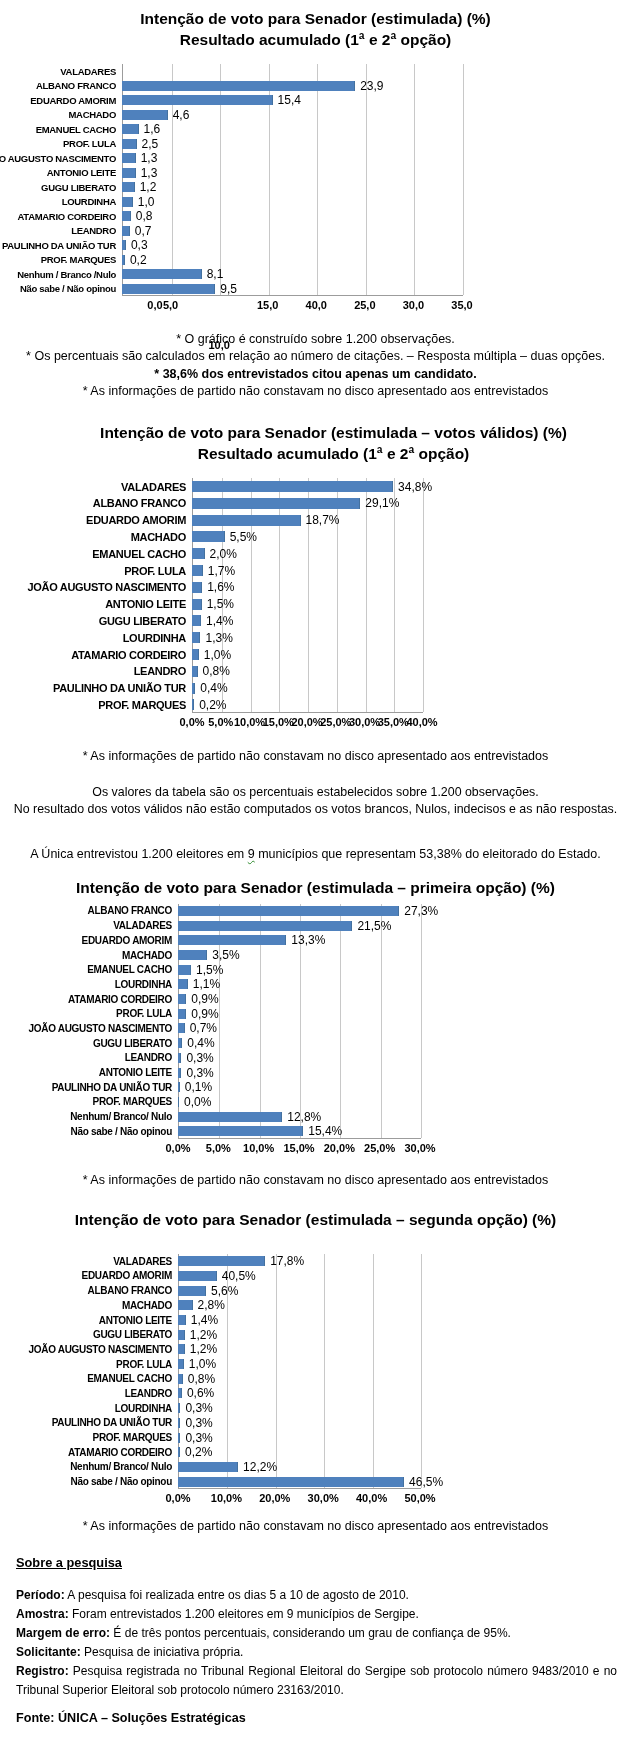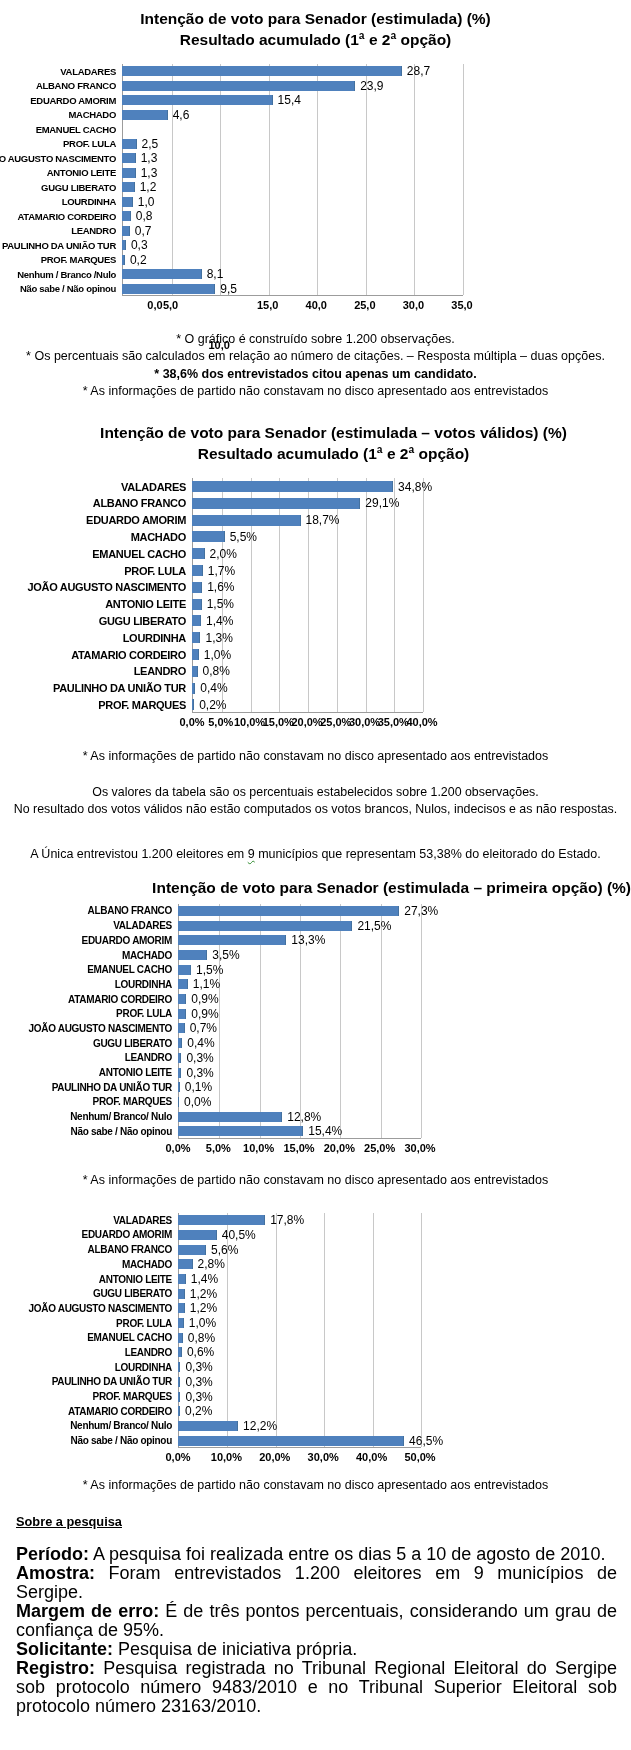--- a/index.html
+++ b/index.html
@@ -52,41 +52,41 @@
 
   
   [data-chart="0"]{--labelw:122px;--trackw:340px;--rowh:14.5px;--barh:10px;--catfs:9.5px;}
   [data-chart="1"]{--labelw:192px;--trackw:230px;--rowh:16.8px;--barh:11px;--catfs:11px;}
   [data-chart="2"]{--labelw:178px;--trackw:242px;--rowh:14.7px;--barh:10px;--catfs:10px;}
   [data-chart="3"]{--labelw:178px;--trackw:242px;--rowh:14.7px;--barh:10px;--catfs:10px;}
 
   
   #chart-1 .chart-title{margin-top:22px;padding-left:36px;}
   #chart-1 .plot{margin-top:14px;}
-  #chart-2 .chart-title{margin-top:14px;text-align:right;}
+  #chart-2 .chart-title{margin-top:14px;}
   #chart-2 .plot{margin-top:6px;}
   #chart-3 .chart-title{margin-top:20px;}
   #chart-3 .plot{margin-top:24px;}
   #chart-2 .chart-notes,#chart-3 .chart-notes{margin-top:14px;}
   #chart-3 .chart-notes{margin-top:10px;}
 
   .midtext{margin-top:18px;}
   .midtext p{margin:0;text-align:center;font-size:12.4px;line-height:17px;}
   .aunica{margin-top:28px;text-align:center;font-size:12.5px;line-height:17px;}
   .squiggle{
     text-decoration:underline;text-decoration-style:wavy;
     text-decoration-color:#2e8b2e;text-decoration-thickness:1px;text-underline-offset:2px;
   }
 
   .footer{margin-top:20px;padding:0 14px 0 16px;}
   .footer-heading{
     font-weight:bold;text-decoration:underline;font-size:12.8px;margin:0;
   }
   .footer-items{margin-top:16px;}
-  .fitem{margin:0;font-size:18px;line-height:19px;text-align:justify;}
+  .fitem{margin:0;font-size:12px;line-height:19px;text-align:justify;}
   .flabel{font-weight:bold;}
   .fonte{margin-top:11px;font-weight:bold;font-size:12.6px;}
 </style>
 </head>
 <body>
 
 <div class="page">
 
   <section class="chart" id="chart-0" data-chart="0">
     <h2 class="chart-title">
@@ -99,24 +99,20 @@
           <div class="gridline" style="left: 28.5714%;"></div>
           <div class="gridline" style="left: 42.8571%;"></div>
           <div class="gridline" style="left: 57.1429%;"></div>
           <div class="gridline" style="left: 71.4286%;"></div>
           <div class="gridline" style="left: 85.7143%;"></div>
           <div class="gridline" style="left: 100%;"></div>
         </div>
       <div class="rows">
           <div class="row">
             <div class="cat">VALADARES</div>
-            <div class="track">
-              <div class="bar" style="width: 82%; background: rgb(79, 129, 189);"></div>
-              <span class="val">28,7</span>
-            </div>
           </div>
           <div class="row">
             <div class="cat">ALBANO FRANCO</div>
             <div class="track">
               <div class="bar" style="width: 68.2857%; background: rgb(79, 129, 189);"></div>
               <span class="val">23,9</span>
             </div>
           </div>
           <div class="row">
             <div class="cat">EDUARDO AMORIM</div>
@@ -127,20 +123,24 @@
           </div>
           <div class="row">
             <div class="cat">MACHADO</div>
             <div class="track">
               <div class="bar" style="width: 13.1429%; background: rgb(79, 129, 189);"></div>
               <span class="val">4,6</span>
             </div>
           </div>
           <div class="row">
             <div class="cat">EMANUEL CACHO</div>
+            <div class="track">
+              <div class="bar" style="width: 4.57143%; background: rgb(79, 129, 189);"></div>
+              <span class="val">1,6</span>
+            </div>
           </div>
           <div class="row">
             <div class="cat">PROF. LULA</div>
             <div class="track">
               <div class="bar" style="width: 4%; background: rgb(79, 129, 189);"></div>
               <span class="val">2,5</span>
             </div>
           </div>
           <div class="row">
             <div class="cat">JOÃO AUGUSTO NASCIMENTO</div>
@@ -508,20 +508,24 @@
         <span class="tick" style="left: 66.6667%;">20,0%</span>
         <span class="tick" style="left: 83.3333%;">25,0%</span>
         <span class="tick" style="left: 100%;">30,0%</span>
       </div>
     <div class="chart-notes">
         <p class="note">* As informações de partido não constavam no disco apresentado aos entrevistados</p>
       </div>
   </section>
 
   <section class="chart" id="chart-3" data-chart="3">
+    <h2 class="chart-title">
+      <span class="tline">Intenção de voto para Senador (estimulada – segunda opção) (%)</span>
+
+    </h2>
     <div class="plot">
       <div class="grid-layer">
           <div class="gridline" style="left: 20%;"></div>
           <div class="gridline" style="left: 40%;"></div>
           <div class="gridline" style="left: 60%;"></div>
           <div class="gridline" style="left: 80%;"></div>
           <div class="gridline" style="left: 100%;"></div>
         </div>
       <div class="rows">
           <div class="row">
@@ -653,15 +657,16 @@
 
   <div class="footer">
     <p class="footer-heading">Sobre a pesquisa</p>
     <div class="footer-items">
         <p class="fitem"><span class="flabel">Período:</span><span class="ftext"> A pesquisa foi realizada entre os dias 5 a 10 de agosto de 2010.</span></p>
         <p class="fitem"><span class="flabel">Amostra:</span><span class="ftext"> Foram entrevistados 1.200 eleitores em 9 municípios de Sergipe.</span></p>
         <p class="fitem"><span class="flabel">Margem de erro:</span><span class="ftext"> É de três pontos percentuais, considerando um grau de confiança de 95%.</span></p>
         <p class="fitem"><span class="flabel">Solicitante:</span><span class="ftext"> Pesquisa de iniciativa própria.</span></p>
         <p class="fitem"><span class="flabel">Registro:</span><span class="ftext"> Pesquisa registrada no Tribunal Regional Eleitoral do Sergipe sob protocolo número 9483/2010 e no Tribunal Superior Eleitoral sob protocolo número 23163/2010.</span></p>
       </div>
+    <p class="fonte">Fonte: ÚNICA – Soluções Estratégicas</p>
   </div>
 
 </div>
 
 </body></html>

